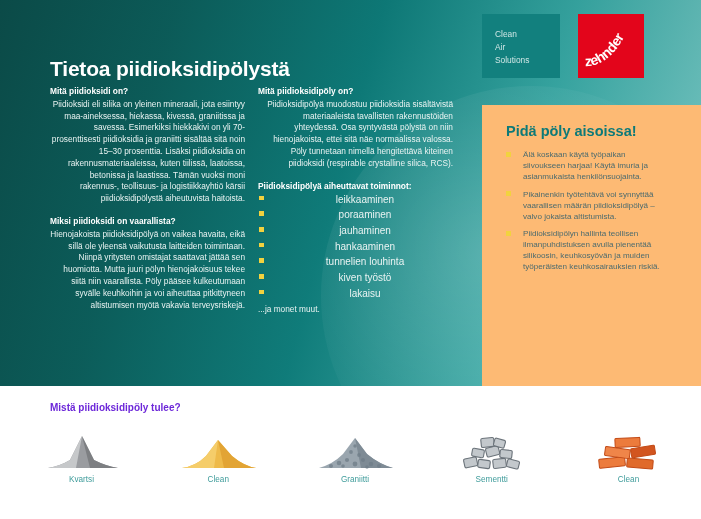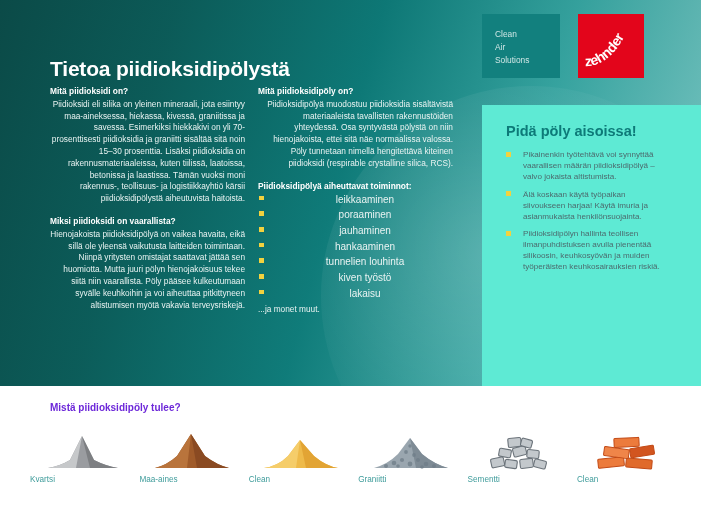--- a/index.html
+++ b/index.html
@@ -65,21 +65,21 @@
   .cas-text{
     position:absolute;left:13px;top:14px;color:#cfe6e5;font-size:8.4px;line-height:1.55;
   }
   .logo-box{
     left:578px;top:14px;width:66px;height:64px;background:#e3051b;overflow:hidden;
   }
   .logo-svg{position:absolute;left:0;top:0;}
 
   
   .panel{
-    left:482px;top:105px;width:219px;height:281px;background:#5eead4;
+    left:482px;top:105px;width:219px;height:281px;background:#fdba74;
   }
   .panel-inner{position:absolute;left:24px;top:18px;width:158px;}
   .panel-title{
     color:#0d7a78;font-size:14.5px;font-weight:bold;line-height:1.18;margin:0 0 9px 0;
   }
   ul.plist{list-style:none;margin:0;padding:0;}
   ul.plist li{
     position:relative;padding-left:17px;margin-bottom:6.5px;
     font-size:8.1px;line-height:1.36;color:#4c6b6e;
   }
@@ -90,21 +90,21 @@
   
   .bottom{
     position:absolute;left:0;top:386px;width:701px;height:133px;background:#ffffff;z-index:6;
   }
   .bottom-title{
     position:absolute;left:50px;top:16px;color:#6d28d9;font-size:10px;font-weight:bold;
   }
   .materials{
     position:absolute;left:30px;top:42px;width:650px;display:flex;justify-content:space-between;
   }
-  .mat{width:103px;}
+  .mat{width:103px;text-align:center;}
   .mat .pic{height:42px;display:flex;align-items:flex-end;justify-content:center;}
   .mat .cap{margin-top:5px;font-size:8.2px;color:#3f9c9b;}
 </style>
 </head>
 <body>
 
 <div id="poster">
 
   <div class="teal-area"></div>
 
@@ -149,22 +149,22 @@
       <li><span class="sq"></span><span>kiven työstö</span></li>
       <li><span class="sq"></span><span>lakaisu</span></li>
     </ul>
     <div class="after-list">...ja monet muut.</div>
   </div>
 
   <div class="layer panel">
     <div class="panel-inner">
       <div class="panel-title">Pidä pöly aisoissa!</div>
       <ul class="plist">
+        <li><span class="sq"></span><span>Älä koskaan käytä työpaikan siivoukseen harjaa! Käytä imuria ja asianmukaista henkilönsuojainta.</span></li>
         <li><span class="sq"></span><span>Pikainenkin työtehtävä voi synnyttää vaarallisen määrän piidioksidipölyä – valvo jokaista altistumista.</span></li>
-        <li><span class="sq"></span><span>Älä koskaan käytä työpaikan siivoukseen harjaa! Käytä imuria ja asianmukaista henkilönsuojainta.</span></li>
         <li><span class="sq"></span></li>
         <li><span class="sq"></span><span>Piidioksidipölyn hallinta teollisen ilmanpuhdistuksen avulla pienentää silikoosin, keuhkosyövän ja muiden työperäisten keuhkosairauksien riskiä.</span></li>
       </ul>
     </div>
   </div>
 
   <div class="bottom">
     <div class="bottom-title">Mistä piidioksidipöly tulee?</div>
     <div class="materials">
 
@@ -172,30 +172,20 @@
         <div class="pic">
           <svg width="84" height="40" viewBox="0 0 84 40">
             <path d="M8 38 Q20 36 30 30 L42 6 L54 30 Q66 36 78 38 Z" fill="#9a9ca0"></path>
             <path d="M42 6 L54 30 Q66 36 78 38 L50 38 Z" fill="#7d7f82"></path>
             <path d="M42 6 L30 30 Q20 36 8 38 L36 38 Z" fill="#c6c8ca"></path>
           </svg>
         </div>
         <div class="cap">Kvartsi</div>
       </div>
 
-      <div class="mat">
-        <div class="pic">
-          <svg width="84" height="40" viewBox="0 0 84 40">
-            <path d="M6 38 Q18 35 28 26 L42 4 L56 26 Q68 35 80 38 Z" fill="#a05b2a"></path>
-            <path d="M42 4 L56 26 Q68 35 80 38 L48 38 Z" fill="#8a4a22"></path>
-            <path d="M42 4 L28 26 Q18 35 6 38 L38 38 Z" fill="#b9743c"></path>
-          </svg>
-        </div>
-        <div class="cap">Maa-aines</div>
-      </div>
 
       <div class="mat">
         <div class="pic">
           <svg width="84" height="40" viewBox="0 0 84 40">
             <path d="M6 38 Q20 36 30 26 L42 10 L56 26 Q68 36 80 38 Z" fill="#eeba4a"></path>
             <path d="M42 10 L56 26 Q68 36 80 38 L48 38 Z" fill="#e2a434"></path>
             <path d="M42 10 L30 26 Q20 36 6 38 L38 38 Z" fill="#f5cd6a"></path>
           </svg>
         </div>
         <div class="cap">Clean</div>

